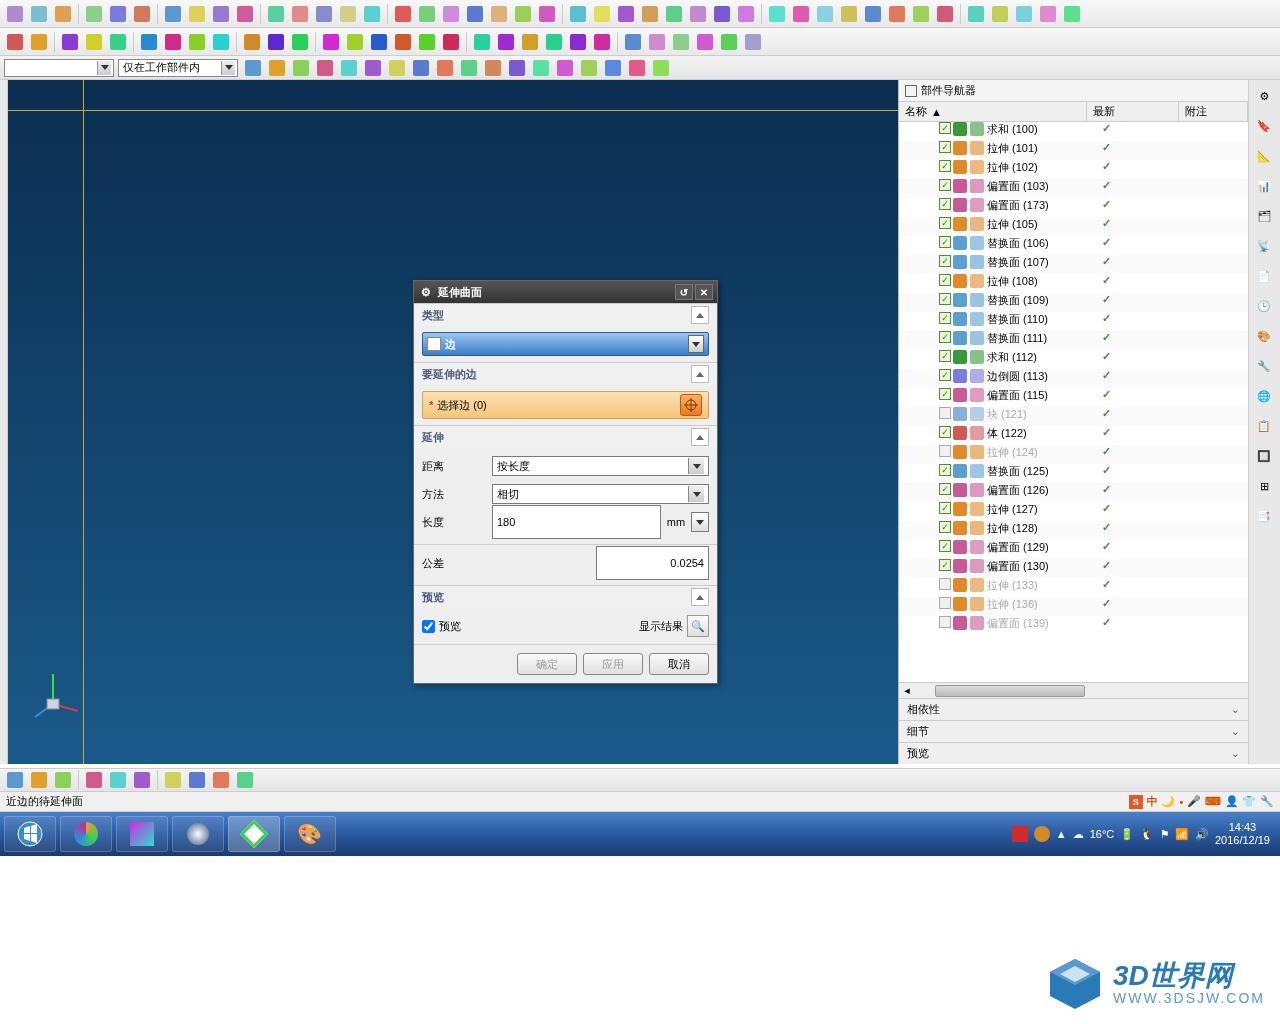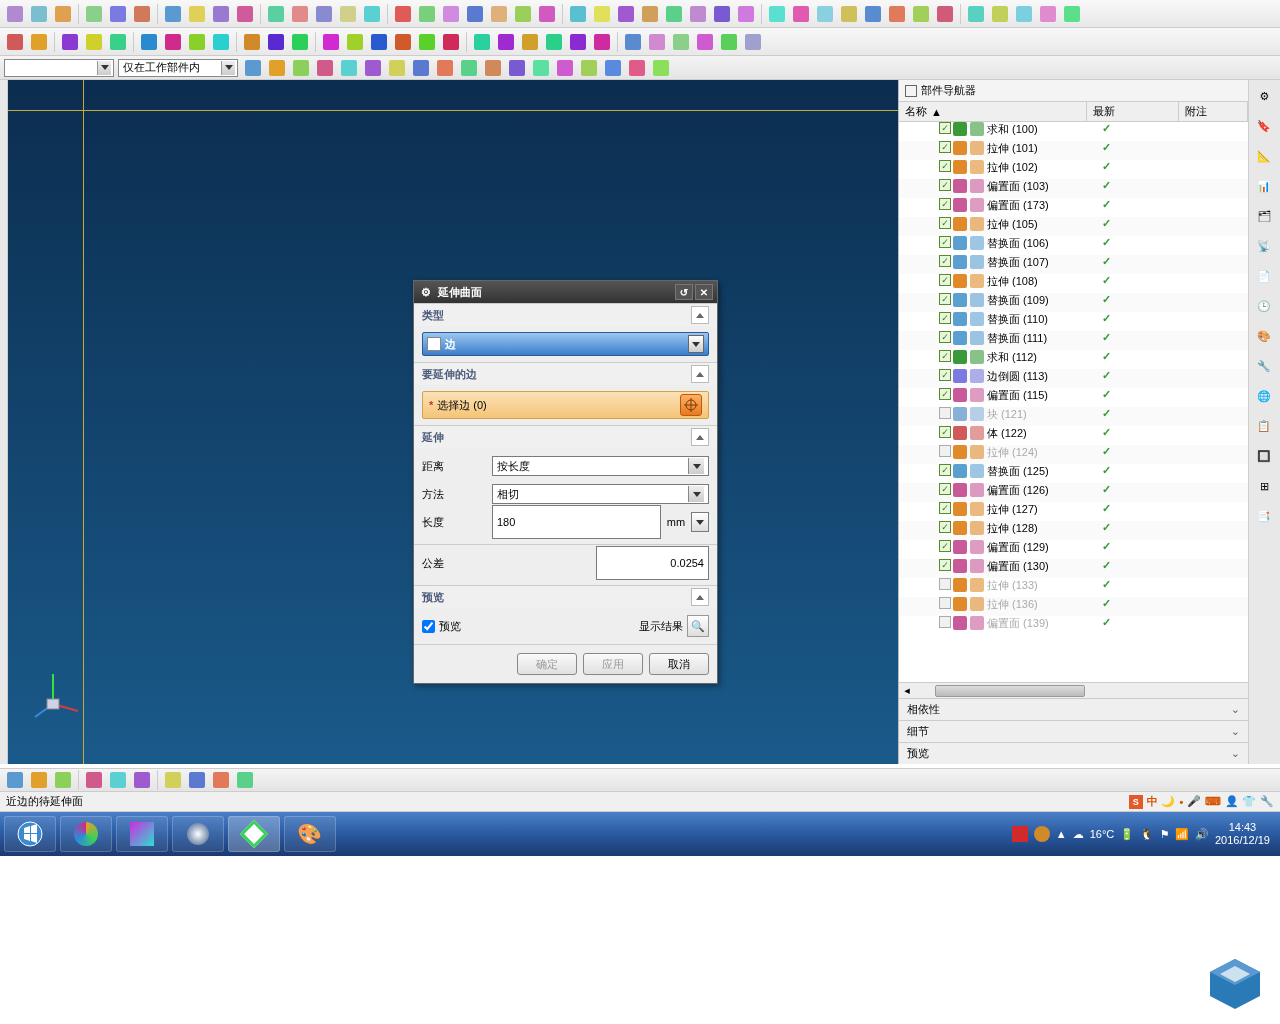--- a/index.html
+++ b/index.html
@@ -885,14 +885,18 @@
   </div>
 </div>
 
 <div class="whitespace">
   <div class="watermark">
     <svg viewBox="0 0 60 60">
         <polygon points="30,5 55,18 55,42 30,55 5,42 5,18" fill="#2a7ab8"></polygon>
         <polygon points="30,5 55,18 30,31 5,18" fill="#5a9ad0"></polygon>
         <polygon points="30,12 45,20 30,28 15,20" fill="#fff" opacity=".7"></polygon>
       </svg>
+    <div>
+      <div class="wm-text">3D世界网</div>
+      <div class="wm-sub">WWW.3DSJW.COM</div>
+    </div>
   </div>
 </div>
 
 </body></html>

